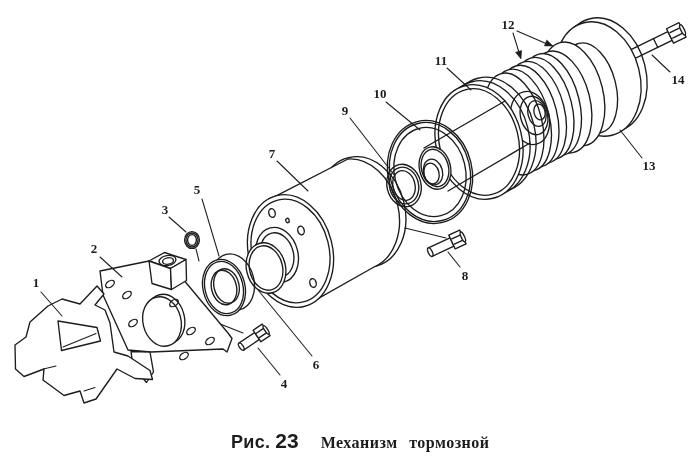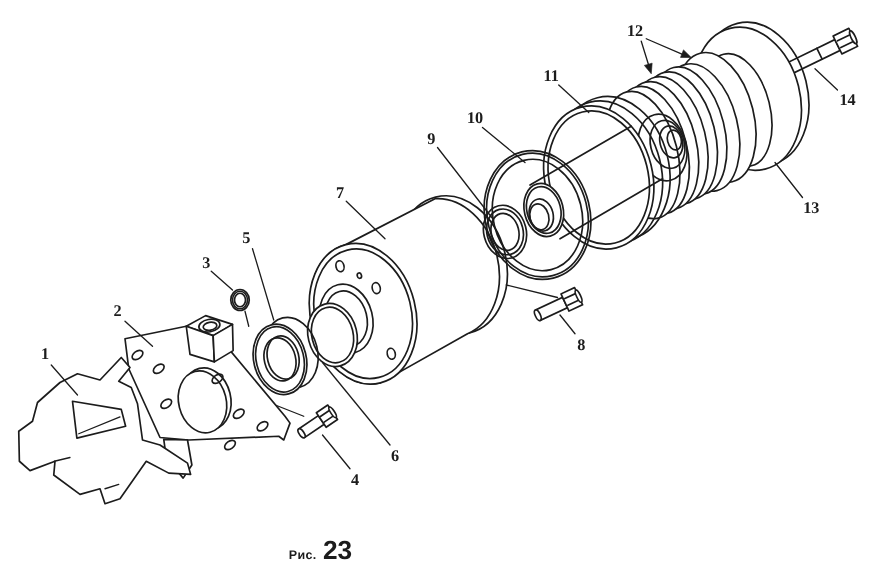--- a/index.html
+++ b/index.html
@@ -8,21 +8,21 @@
            font-family:"Liberation Serif", serif; }
   svg.draw { position:absolute; left:0; top:0; }
   svg.draw path, svg.draw ellipse, svg.draw line {
     stroke:var(--ink); stroke-width:1.35; fill:none; stroke-linecap:round; stroke-linejoin:round; }
   svg.draw .fw { fill:var(--paper); }
   svg.draw .thin { stroke-width:1.05; }
   svg.draw .solid { fill:var(--ink); stroke:var(--ink); stroke-width:0.5; }
   svg.draw text { fill:var(--ink); font:bold 13px "Liberation Serif", serif; text-anchor:middle; stroke:none; }
   .caption { position:absolute; left:183px; top:429px; display:flex; align-items:baseline;
              color:var(--ink); white-space:nowrap; }
-  .caption .fig   { font-family:"Liberation Sans",sans-serif; font-weight:bold; font-size:10px; letter-spacing:.3px;padding-left:48px; }
+  .caption .fig   { font-family:"Liberation Sans",sans-serif; font-weight:bold; font-size:18px; letter-spacing:.3px;padding-left:48px; }
   .caption .num   { font-family:"Liberation Sans",sans-serif; font-weight:bold; font-size:21px; margin-left:5px;text-align:right; }
   .caption .desig { font-family:"Liberation Serif",serif; font-weight:bold; font-size:16px; margin-left:14px; letter-spacing:.5px; }
   .caption .title { font-family:"Liberation Serif",serif; font-weight:bold; font-size:16px; margin-left:22px; word-spacing:7px; letter-spacing:.5px; }
 </style>
 </head>
 <body>
 
 <div class="stage">
   <svg class="draw" width="695" height="456" viewBox="0 0 695 456">
 
@@ -193,14 +193,15 @@
       <text x="441" y="65">11</text>
       <text x="508" y="29">12</text>
       <text x="649" y="170">13</text>
       <text x="678" y="84">14</text>
     </g>
   </svg>
 
   <div class="caption">
     <span class="fig">Рис.</span>
     <span class="num">23</span>
+    <span class="title">Механизм тормозной</span>
   </div>
 </div>
 
 </body></html>

